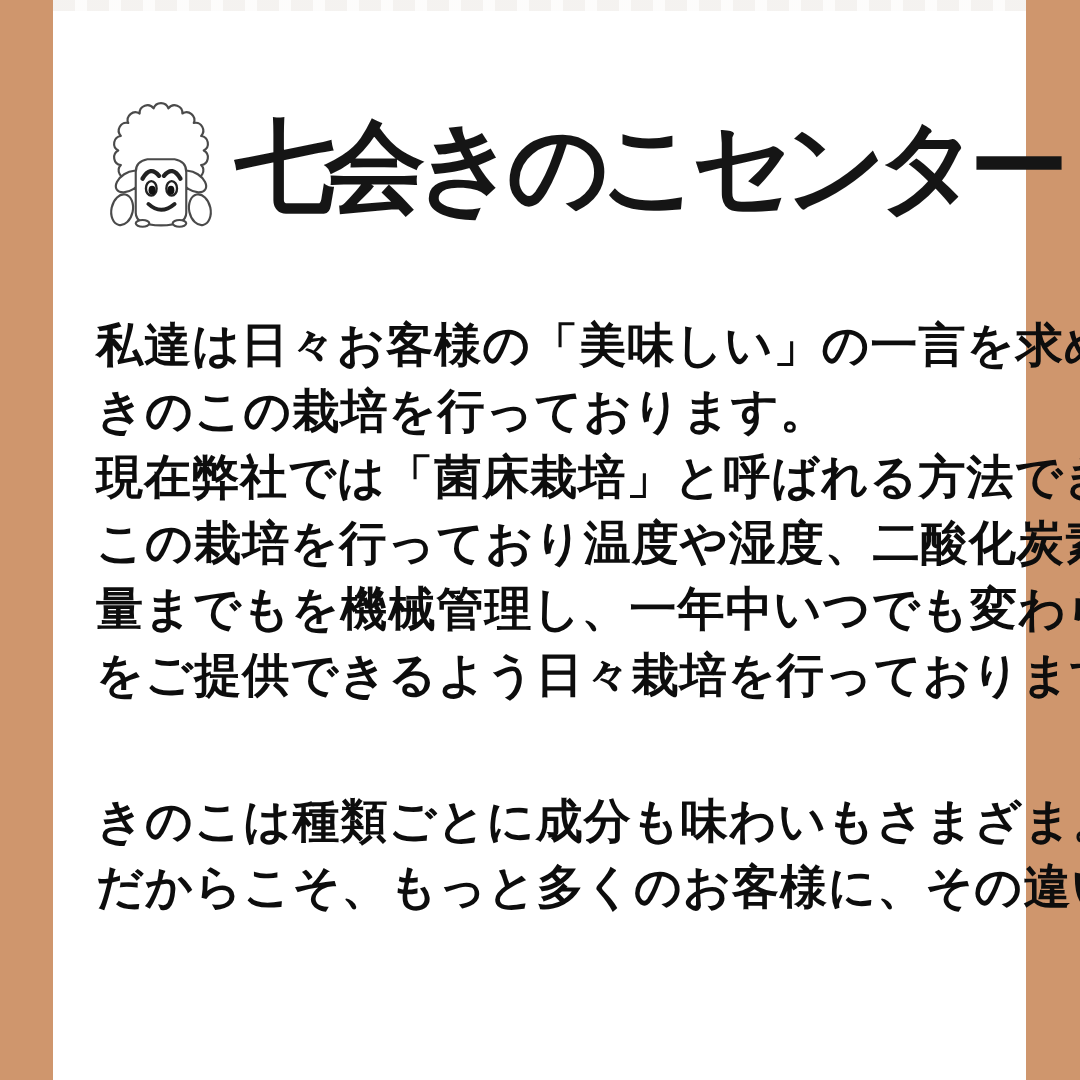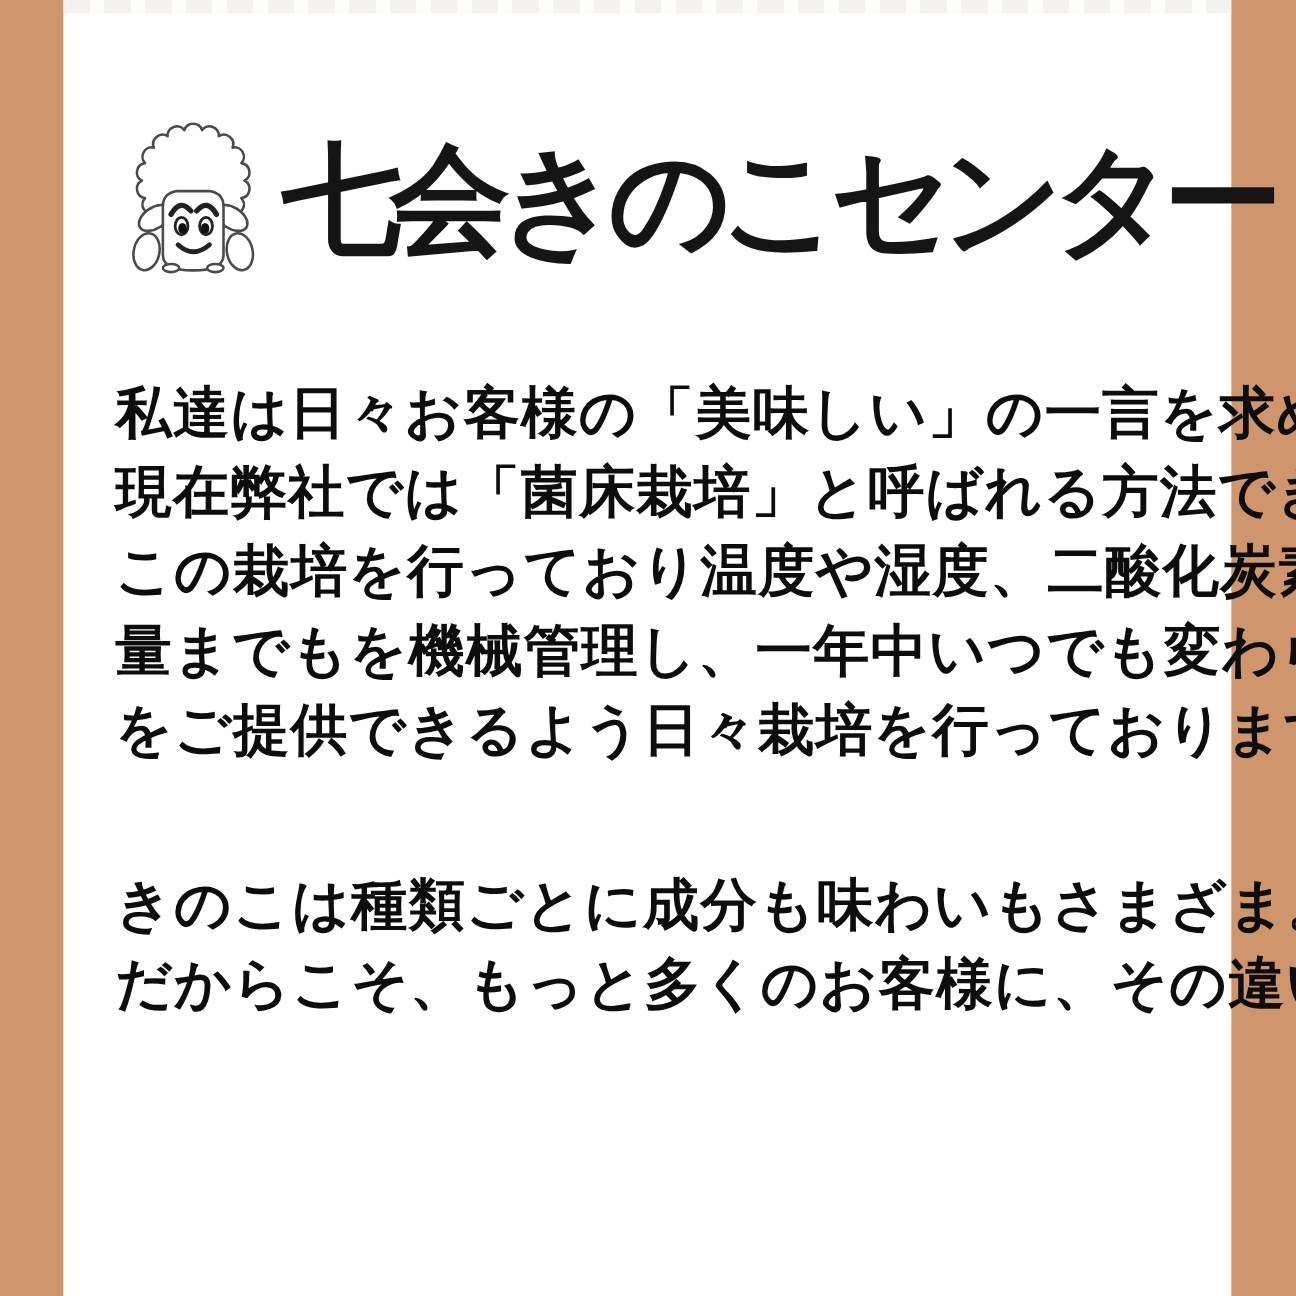--- a/index.html
+++ b/index.html
@@ -115,20 +115,21 @@
 
         <path d="M57,107 Q70,119 84,107" fill="none" stroke="#222222" stroke-width="4" stroke-linecap="round"></path>
       </svg>
 
       <h1 class="logo-title">七会きのこセンター</h1>
     </div>
 
     <div class="paragraphs">
       <p class="para">
         <span class="line">私達は日々お客様の「美味しい」の一言を求めて</span>
+        <span class="line">きのこの栽培を行っております。</span>
         <span class="line">現在弊社では「菌床栽培」と呼ばれる方法できの</span>
         <span class="line">この栽培を行っており温度や湿度、二酸化炭素</span>
         <span class="line">量までもを機械管理し、一年中いつでも変わらぬ味</span>
         <span class="line">をご提供できるよう日々栽培を行っております。</span>
       </p>
       <p class="para">
         <span class="line">きのこは種類ごとに成分も味わいもさまざま。</span>
         <span class="line">だからこそ、もっと多くのお客様に、その違いと</span>
       </p>
     </div>

